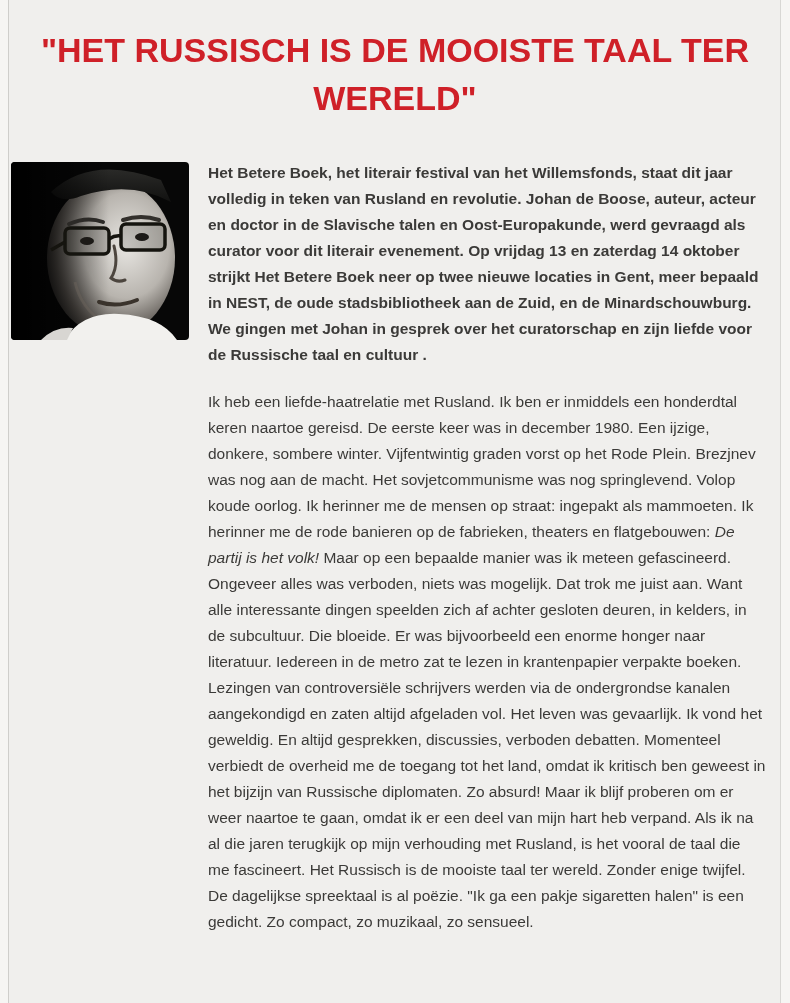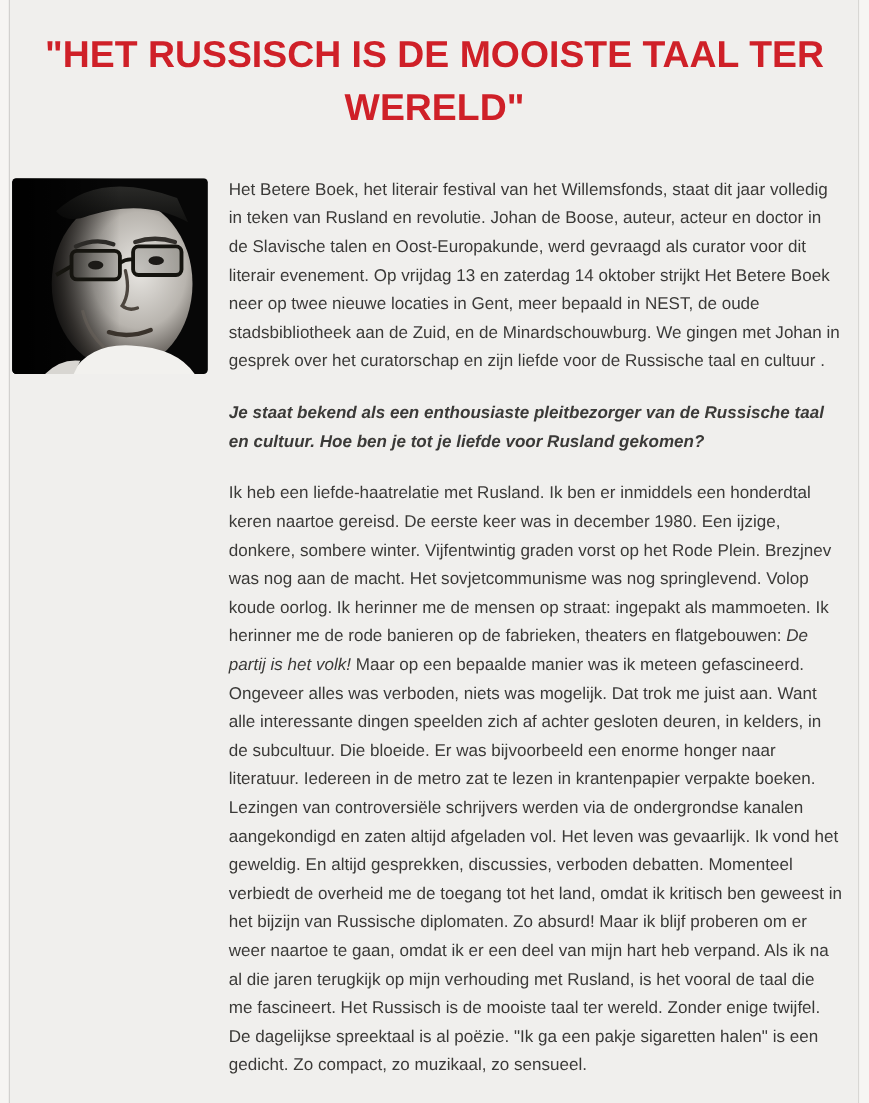--- a/index.html
+++ b/index.html
@@ -51,21 +51,21 @@
     position: absolute;
     left: 11px;
     top: 2px;
     width: 178px;
     height: 178px;
     border-radius: 4px;
     overflow: hidden;
     display: block;
   }
   .article p { margin: 0 0 13px 0; }
-  .intro { font-weight: normal; }
+  .intro { font-weight: bold; }
   .question { font-weight: bold; font-style: italic; margin-top: 21px !important; }
   .answer { margin-top: 21px !important; }
   .seg-italic { font-style: italic; }
   .seg-normal { font-style: normal; }
 </style>
 </head>
 <body>
 
 <div class="page">
 
@@ -119,18 +119,17 @@
       <path d="M88,140 Q106,146 126,138" stroke="#3a332c" stroke-width="4" fill="none" stroke-linecap="round"></path>
 
       <path d="M64,120 Q70,146 92,160" stroke="#6b645c" stroke-width="3" fill="none" opacity="0.5"></path>
 
       <path d="M54,178 Q70,150 108,152 Q150,154 166,178 Z" fill="#f2f1ee"></path>
       <path d="M30,178 Q44,164 62,166 L56,178 Z" fill="#d8d6d2"></path>
     </svg>
 
     <p class="intro">Het Betere Boek, het literair festival van het Willemsfonds, staat dit jaar volledig in teken van Rusland en revolutie. Johan de Boose, auteur, acteur en doctor in de Slavische talen en Oost-Europakunde, werd gevraagd als curator voor dit literair evenement. Op vrijdag 13 en zaterdag 14 oktober strijkt Het Betere Boek neer op twee nieuwe locaties in Gent, meer bepaald in NEST, de oude stadsbibliotheek aan de Zuid, en de Minardschouwburg. We gingen met Johan in gesprek over het curatorschap en zijn liefde voor de Russische taal en cultuur .</p>
 
-    <p class="question">Je staat bekend als een enthousiaste pleitbezorger van de Russische taal en cultuur. Hoe ben je tot je liefde voor Rusland gekomen?</p>
 
     <p class="answer"><span class="seg-normal">Ik heb een liefde-haatrelatie met Rusland. Ik ben er inmiddels een honderdtal keren naartoe gereisd. De eerste keer was in december 1980. Een ijzige, donkere, sombere winter. Vijfentwintig graden vorst op het Rode Plein. Brezjnev was nog aan de macht. Het sovjetcommunisme was nog springlevend. Volop koude oorlog. Ik herinner me de mensen op straat: ingepakt als mammoeten. Ik herinner me de rode banieren op de fabrieken, theaters en flatgebouwen: </span><span class="seg-italic">De partij is het volk!</span><span class="seg-normal"> Maar op een bepaalde manier was ik meteen gefascineerd. Ongeveer alles was verboden, niets was mogelijk. Dat trok me juist aan. Want alle interessante dingen speelden zich af achter gesloten deuren, in kelders, in de subcultuur. Die bloeide. Er was bijvoorbeeld een enorme honger naar literatuur. Iedereen in de metro zat te lezen in krantenpapier verpakte boeken. Lezingen van controversiële schrijvers werden via de ondergrondse kanalen aangekondigd en zaten altijd afgeladen vol. Het leven was gevaarlijk. Ik vond het geweldig. En altijd gesprekken, discussies, verboden debatten. Momenteel verbiedt de overheid me de toegang tot het land, omdat ik kritisch ben geweest in het bijzijn van Russische diplomaten. Zo absurd! Maar ik blijf proberen om er weer naartoe te gaan, omdat ik er een deel van mijn hart heb verpand. Als ik na al die jaren terugkijk op mijn verhouding met Rusland, is het vooral de taal die me fascineert. Het Russisch is de mooiste taal ter wereld. Zonder enige twijfel. De dagelijkse spreektaal is al poëzie. "Ik ga een pakje sigaretten halen" is een gedicht. Zo compact, zo muzikaal, zo sensueel.</span></p>
 
   </div>
 </div>
 
 </body></html>

